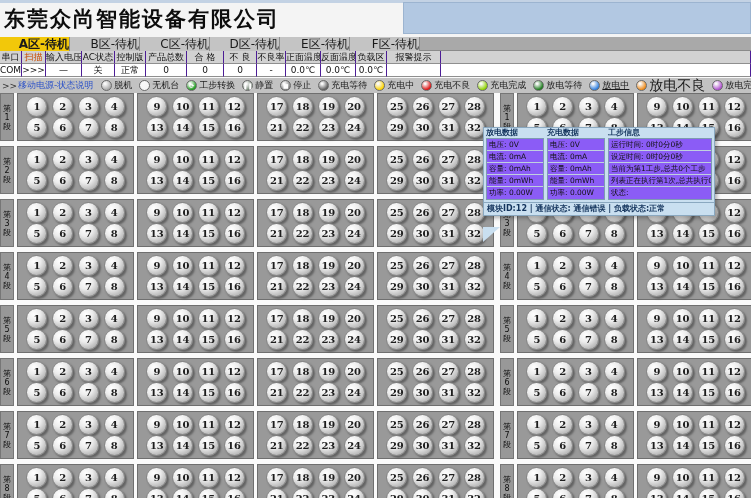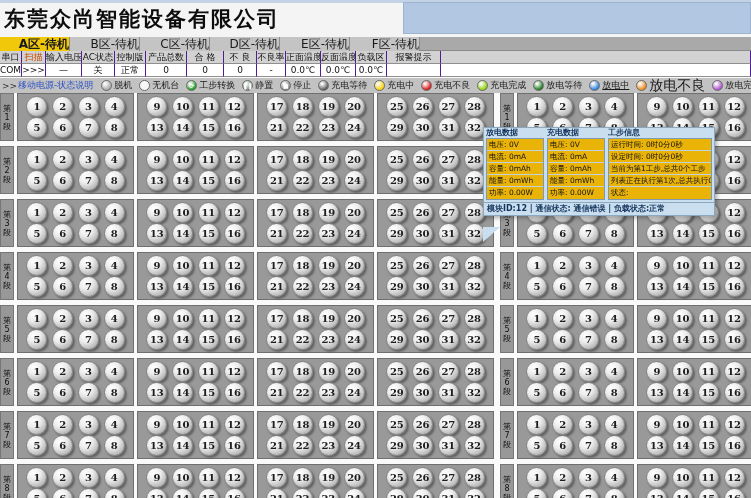--- a/index.html
+++ b/index.html
@@ -51,21 +51,21 @@
   
   .popup { position:absolute; left:483px; top:127px; width:232px; background:#c9dff0; border:1px solid #8aa8c0; box-shadow:2px 2px 4px rgba(0,0,0,0.3); z-index:10; }
   .p-header { height:13px; display:flex; align-items:center; padding:0 2px; font-size:8px; font-weight:bold; color:#13335c; white-space:nowrap; }
   .p-param { margin-left:16px; }
   .p-barcode { margin-left:28px; }
   .p-close { margin-left:auto; width:13px; height:11px; background:#18a018; border:1px solid #0c640c; color:#fff; font-size:8px; line-height:9px; text-align:center; font-weight:bold; cursor:default; }
   .p-body { display:flex; padding:0 2px 2px 2px; }
   .p-sec { margin-right:3px; }
   .p-sec:last-child { margin-right:0; }
   .p-sec-title { font-size:8px; font-weight:bold; color:#13335c; height:10px; line-height:10px; }
-  .p-box { background:#eab308; border:1px solid #7e9ab2; }
+  .p-box { background:#8b5cf6; border:1px solid #7e9ab2; }
   .w-dis .p-box { width:58px; } .w-chg .p-box { width:58px; } .w-stp .p-box { width:104px; }
   .p-row { height:12px; line-height:11px; border-bottom:1px solid #bfd0de; padding:0 2px; font-size:7.5px; color:#111; white-space:nowrap; overflow:hidden; }
   .p-row:last-child { border-bottom:none; }
   .p-footer { border-top:1px solid #8aa8c0; height:13px; line-height:12px; padding:0 3px; font-size:8px; font-weight:bold; color:#13335c; white-space:nowrap; overflow:hidden; }
   .p-tail { position:absolute; left:483px; top:227px; width:17px; height:15px; background:#c9dff0; clip-path:polygon(0 0,100% 0,0 100%); z-index:9; }
 </style>
 </head>
 <body>
 
 <div class="app">

